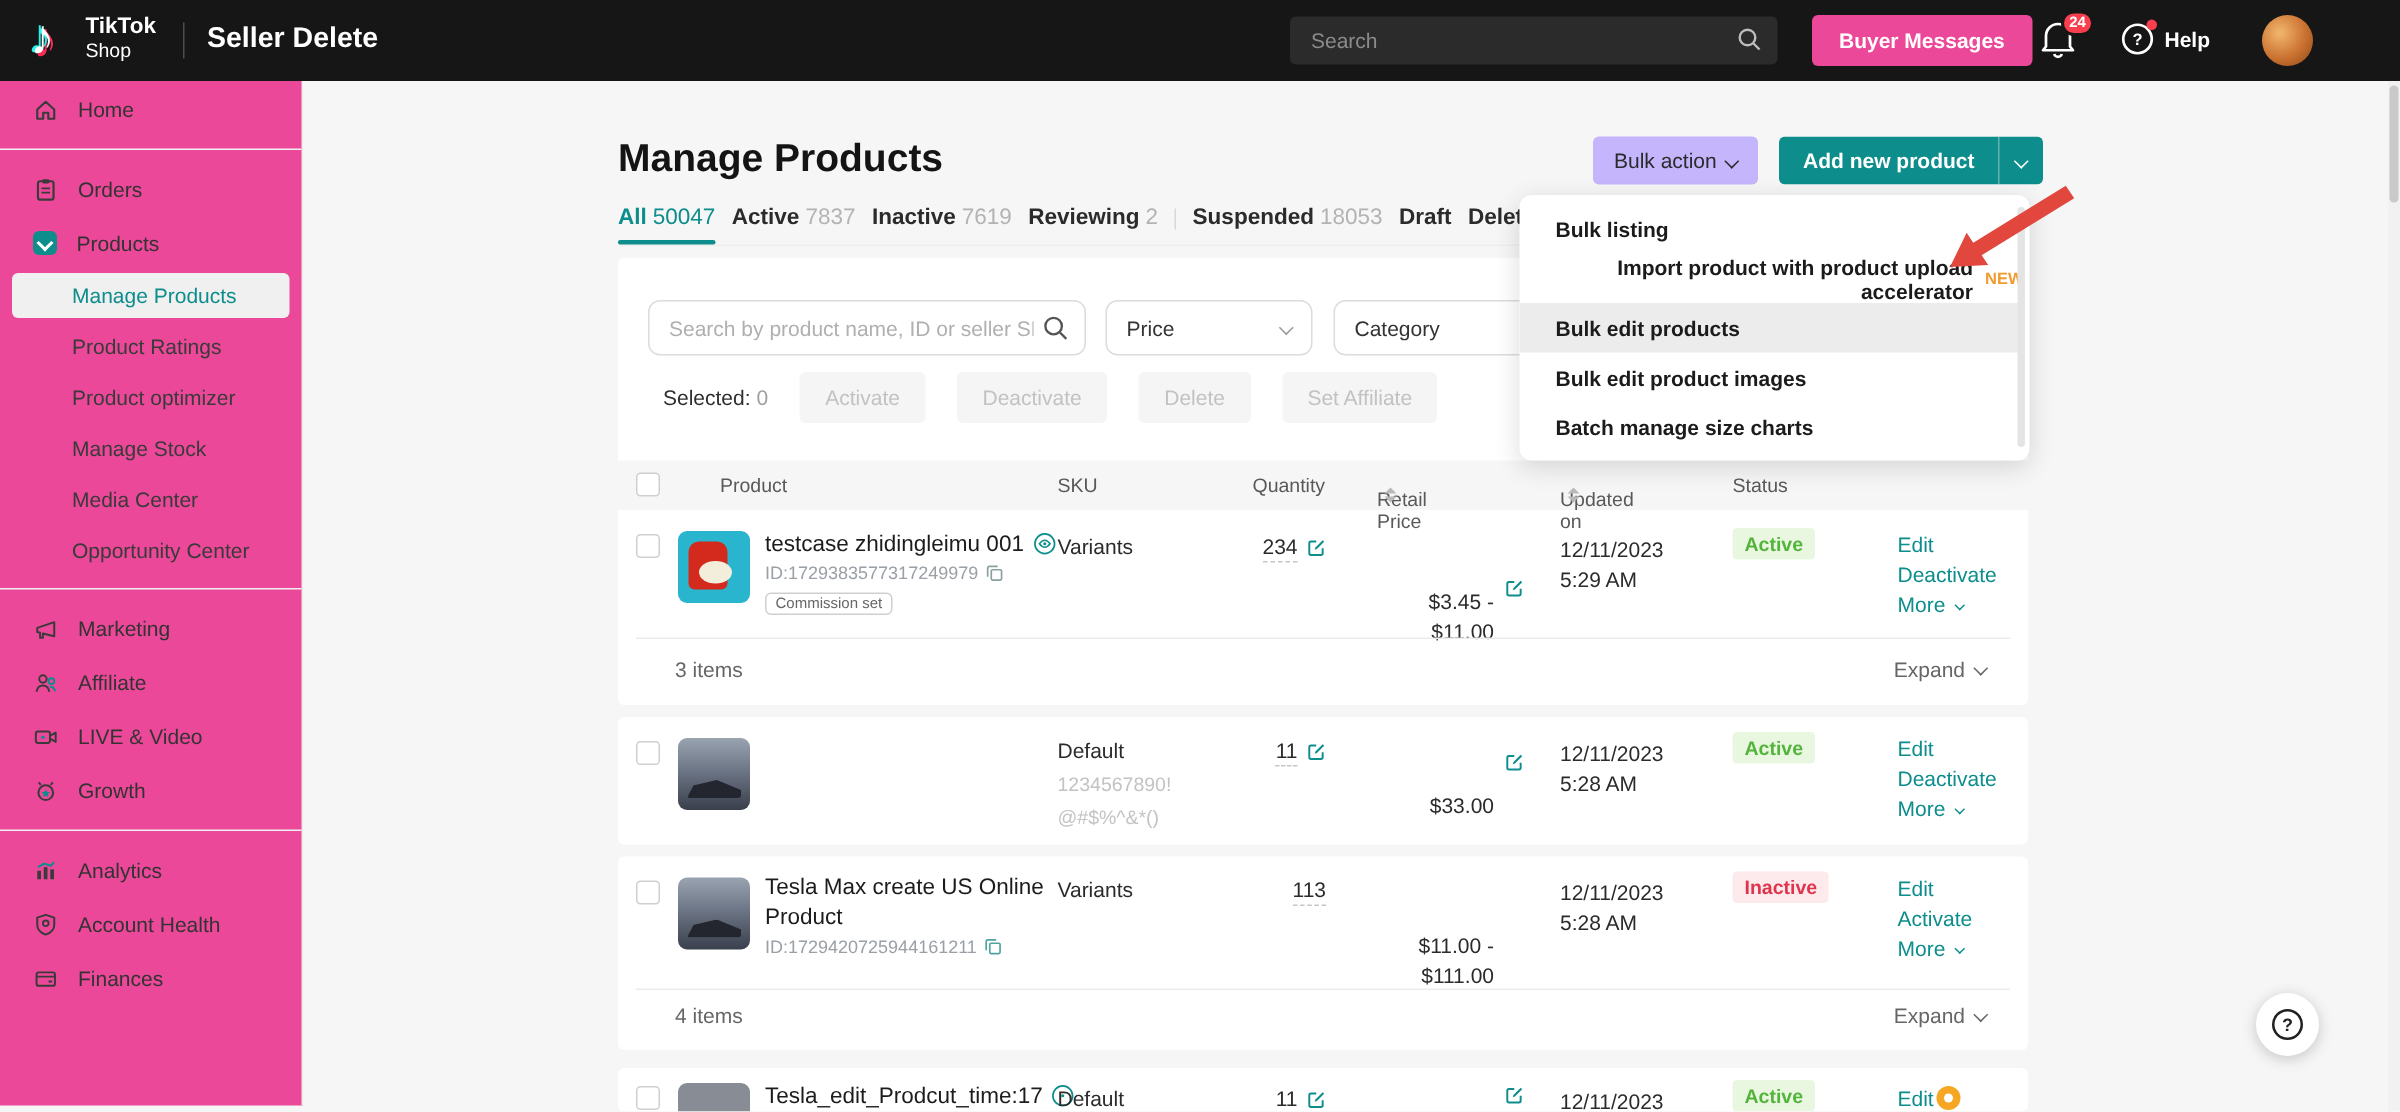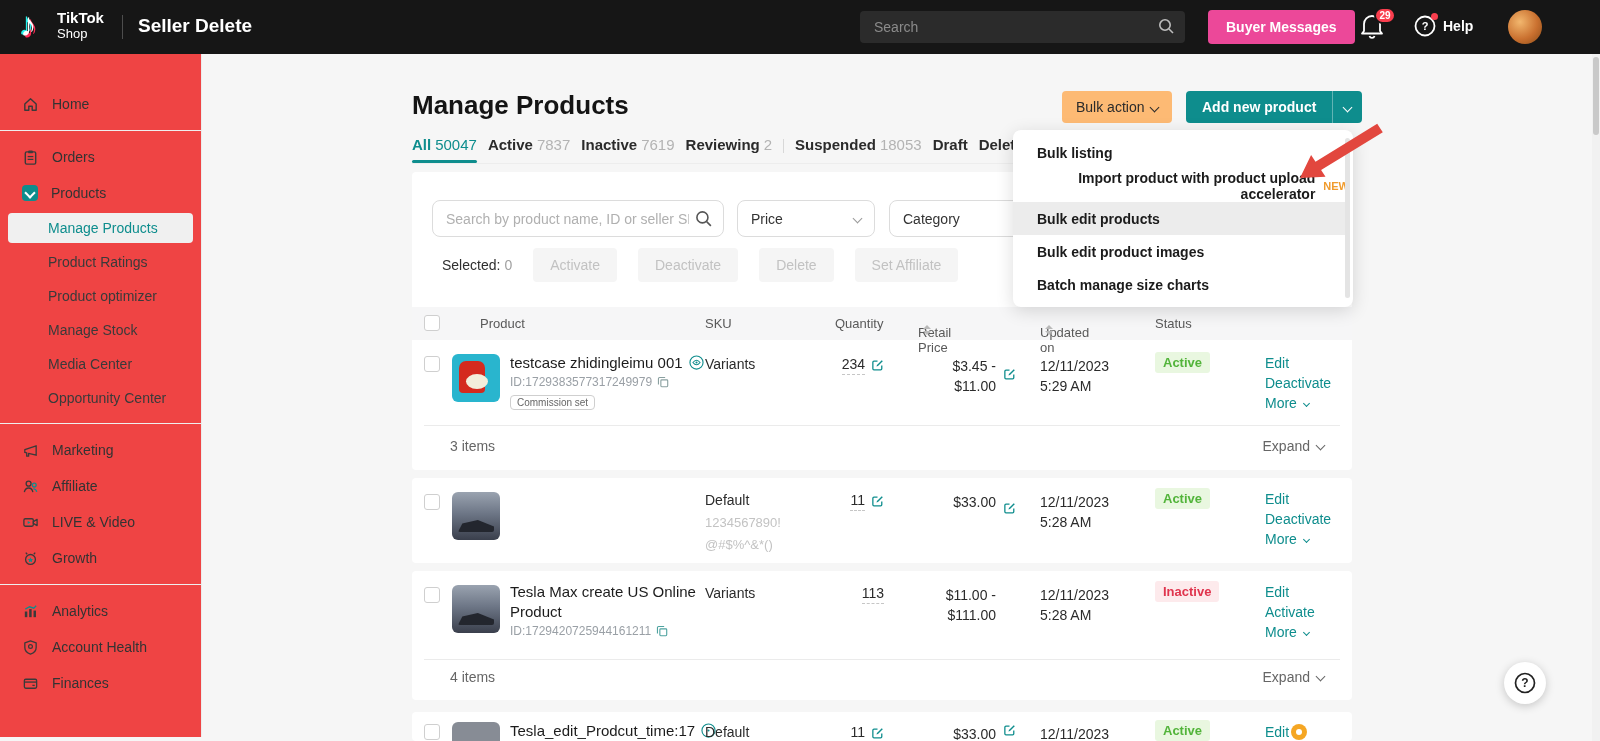--- a/index.html
+++ b/index.html
@@ -27,40 +27,40 @@
     color:#fff; font-weight:bold; font-size:14px; display:flex; align-items:center; cursor:pointer; }
   .bell-wrap { position:absolute; left:1360px; top:13px; width:30px; height:30px; cursor:pointer; }
   .bell-badge { position:absolute; left:14px; top:-6px; min-width:22px; height:17px; background:#fa3e4e; border:2px solid #161616;
     border-radius:10px; color:#fff; font-size:10px; font-weight:bold; display:flex; align-items:center; justify-content:center; padding:0 3px; }
   .help-wrap { position:absolute; left:1414px; top:15px; display:flex; align-items:center; gap:7px; cursor:pointer; }
   .help-dot { position:absolute; left:17px; top:-2px; width:7px; height:7px; border-radius:50%; background:#fa3e4e; }
   .help-label { color:#fff; font-weight:bold; font-size:14px; }
   .avatar { position:absolute; left:1508px; top:10px; width:34px; height:34px; border-radius:50%;
     background:radial-gradient(circle at 35% 35%, #f2b76e, #ca7130 55%, #8a4a16); cursor:pointer; }
   
-  .sidebar { position:absolute; left:0; top:54px; width:202px; bottom:4px; background:#ef4444; border-right:1px solid #ececec; z-index:40; padding-top:32px; }
+  .sidebar { position:absolute; left:0; top:54px; width:202px; bottom:4px; background:#ec4899; border-right:1px solid #ececec; z-index:40; padding-top:1px; }
   .side-item { display:flex; align-items:center; gap:13px; padding-left:22px; height:36px; font-size:14px; color:#333; cursor:pointer; }
   .side-item svg { flex:0 0 auto; }
   .side-sub { display:flex; align-items:center; padding-left:48px; height:34px; font-size:14px; color:#3a3a3a; cursor:pointer; }
   .side-sub.active { margin:2px 8px; padding-left:40px; height:30px; background:#f0f0f0; border-radius:4px; color:#0e8d8d; }
   .side-hr { border:none; border-top:1px solid #efefef; margin:8px 0; }
   .prod-ic { width:16px; height:16px; background:#0e8d8d; border-radius:4px; position:relative; }
   .prod-ic::after { content:""; position:absolute; left:4px; top:4px; width:6px; height:6px;
     border-right:2px solid #fff; border-bottom:2px solid #fff; transform:rotate(45deg); }
   
   .chev { display:inline-block; width:7px; height:7px; border-right:1.6px solid currentColor; border-bottom:1.6px solid currentColor;
     transform:rotate(45deg); margin-left:7px; vertical-align:2px; }
   .cb { position:absolute; width:16px; height:16px; border:1px solid #cfcfcf; border-radius:3px; background:#fff; cursor:pointer; }
   .sort { display:inline-flex; flex-direction:column; gap:2px; margin-left:5px; vertical-align:1px; }
   .sort i { width:0; height:0; border-left:4px solid transparent; border-right:4px solid transparent; display:block; }
   .sort .up { border-bottom:4px solid #b9b9b9; }
   .sort .dn { border-top:4px solid #b9b9b9; }
   
   .page-title { position:absolute; left:412px; top:90px; font-size:26px; font-weight:bold; color:#141414; }
-  .bulk-btn { position:absolute; left:1062px; top:91px; height:32px; padding:0 14px; background:#fdba74; border-radius:4px;
+  .bulk-btn { position:absolute; left:1062px; top:91px; height:32px; padding:0 14px; background:#c4b5fd; border-radius:4px;
     display:flex; align-items:center; font-size:14px; color:#2b2b2b; cursor:pointer; }
   .add-group { position:absolute; left:1186px; top:91px; height:32px; display:flex; border-radius:4px; overflow:hidden; }
   .add-main { background:#0e8d8d; color:#fff; font-weight:bold; font-size:14px; padding:0 16px; display:flex; align-items:center; cursor:pointer; }
   .add-toggle { background:#0e8d8d; width:30px; display:flex; align-items:center; justify-content:center;
     border-left:1px solid rgba(255,255,255,.35); color:#fff; cursor:pointer; }
   .add-toggle .chev { margin-left:0; }
   
   .tabs { position:absolute; left:412px; top:136px; width:940px; height:28px; display:flex; gap:11px; align-items:flex-start;
     border-bottom:1px solid #ededed; padding-bottom:0; }
   .tab { font-size:15px; color:#2b2b2b; font-weight:bold; cursor:pointer; padding-bottom:10px; position:relative; white-space:nowrap; }
@@ -112,21 +112,21 @@
   .t2 { background:linear-gradient(180deg,#9aa3b0 0%,#6d7686 45%,#3a3f4c 100%); }
   .t2::after { content:""; position:absolute; left:6px; bottom:8px; width:36px; height:12px; background:#23262e; border-radius:2px;
     clip-path:polygon(0 100%,12% 30%,55% 0,100% 55%,100% 100%); }
   .t4 { background:#878c95; }
   .ptitle { font-size:15px; color:#1c1c1c; display:flex; align-items:center; gap:6px; white-space:nowrap; }
   .pid { font-size:12px; color:#9aa0a6; margin-top:4px; display:flex; align-items:center; gap:5px; }
   .combadge { display:inline-block; margin-top:6px; font-size:10px; color:#666; border:1px solid #cfcfcf; border-radius:4px; padding:1px 6px; }
   .sku-sub { font-size:13px; color:#c3c3c3; margin-top:7px; }
   .dashed { border-bottom:1px dashed #c6c6c6; padding-bottom:2px; }
   .qline { display:inline-flex; align-items:center; gap:6px; }
-  .plines { text-align:right; padding-right:26px; line-height:20px; }
+  .plines { text-align:right; padding-right:26px; line-height:20px;margin-top:35px; }
   .price-edit { position:absolute; right:6px; top:50%; transform:translateY(-50%); }
   .badge { font-size:13px; font-weight:bold; padding:3px 8px; border-radius:3px; }
   .badge.green { background:#e9f7e0; color:#52b43a; }
   .badge.red { background:#fdeaec; color:#e0344d; }
   .alink { display:block; color:#0e8d8d; font-size:14px; line-height:20px; cursor:pointer; text-decoration:none; }
   .alink .chev { width:5px; height:5px; border-width:1.4px; }
   .gfoot-line { position:absolute; left:12px; right:12px; height:1px; background:#ebebeb; }
   .gfoot-items { position:absolute; left:38px; font-size:14px; color:#666; }
   .gfoot-expand { position:absolute; right:28px; font-size:14px; color:#666; cursor:pointer; }
   .orange-dot { display:inline-block; width:16px; height:16px; border-radius:50%; background:#f5a623; vertical-align:-3px; margin-left:2px; position:relative; }
@@ -168,21 +168,21 @@
     </span>
   </div>
 
   <div class="buyer-btn">Buyer Messages</div>
 
   <div class="bell-wrap">
     <svg width="24" height="26" viewBox="0 0 24 26">
         <path d="M4 18v-7a8 8 0 1 1 16 0v7l2 2.5H2z" fill="none" stroke="#fff" stroke-width="1.8" stroke-linejoin="round"></path>
         <path d="M9.5 23a2.6 2.6 0 0 0 5 0" fill="none" stroke="#fff" stroke-width="1.8"></path>
       </svg>
-    <span class="bell-badge">29</span>
+    <span class="bell-badge">24</span>
   </div>
 
   <div class="help-wrap">
     <span style="position:relative; display:inline-flex;">
       <svg width="22" height="22" viewBox="0 0 22 22">
           <circle cx="11" cy="11" r="9.5" fill="none" stroke="#fff" stroke-width="1.8"></circle>
           <text x="11" y="15" text-anchor="middle" font-size="11" font-weight="bold" fill="#fff" font-family="Liberation Sans, sans-serif">?</text>
         </svg>
       <span class="help-dot"></span>
     </span>

